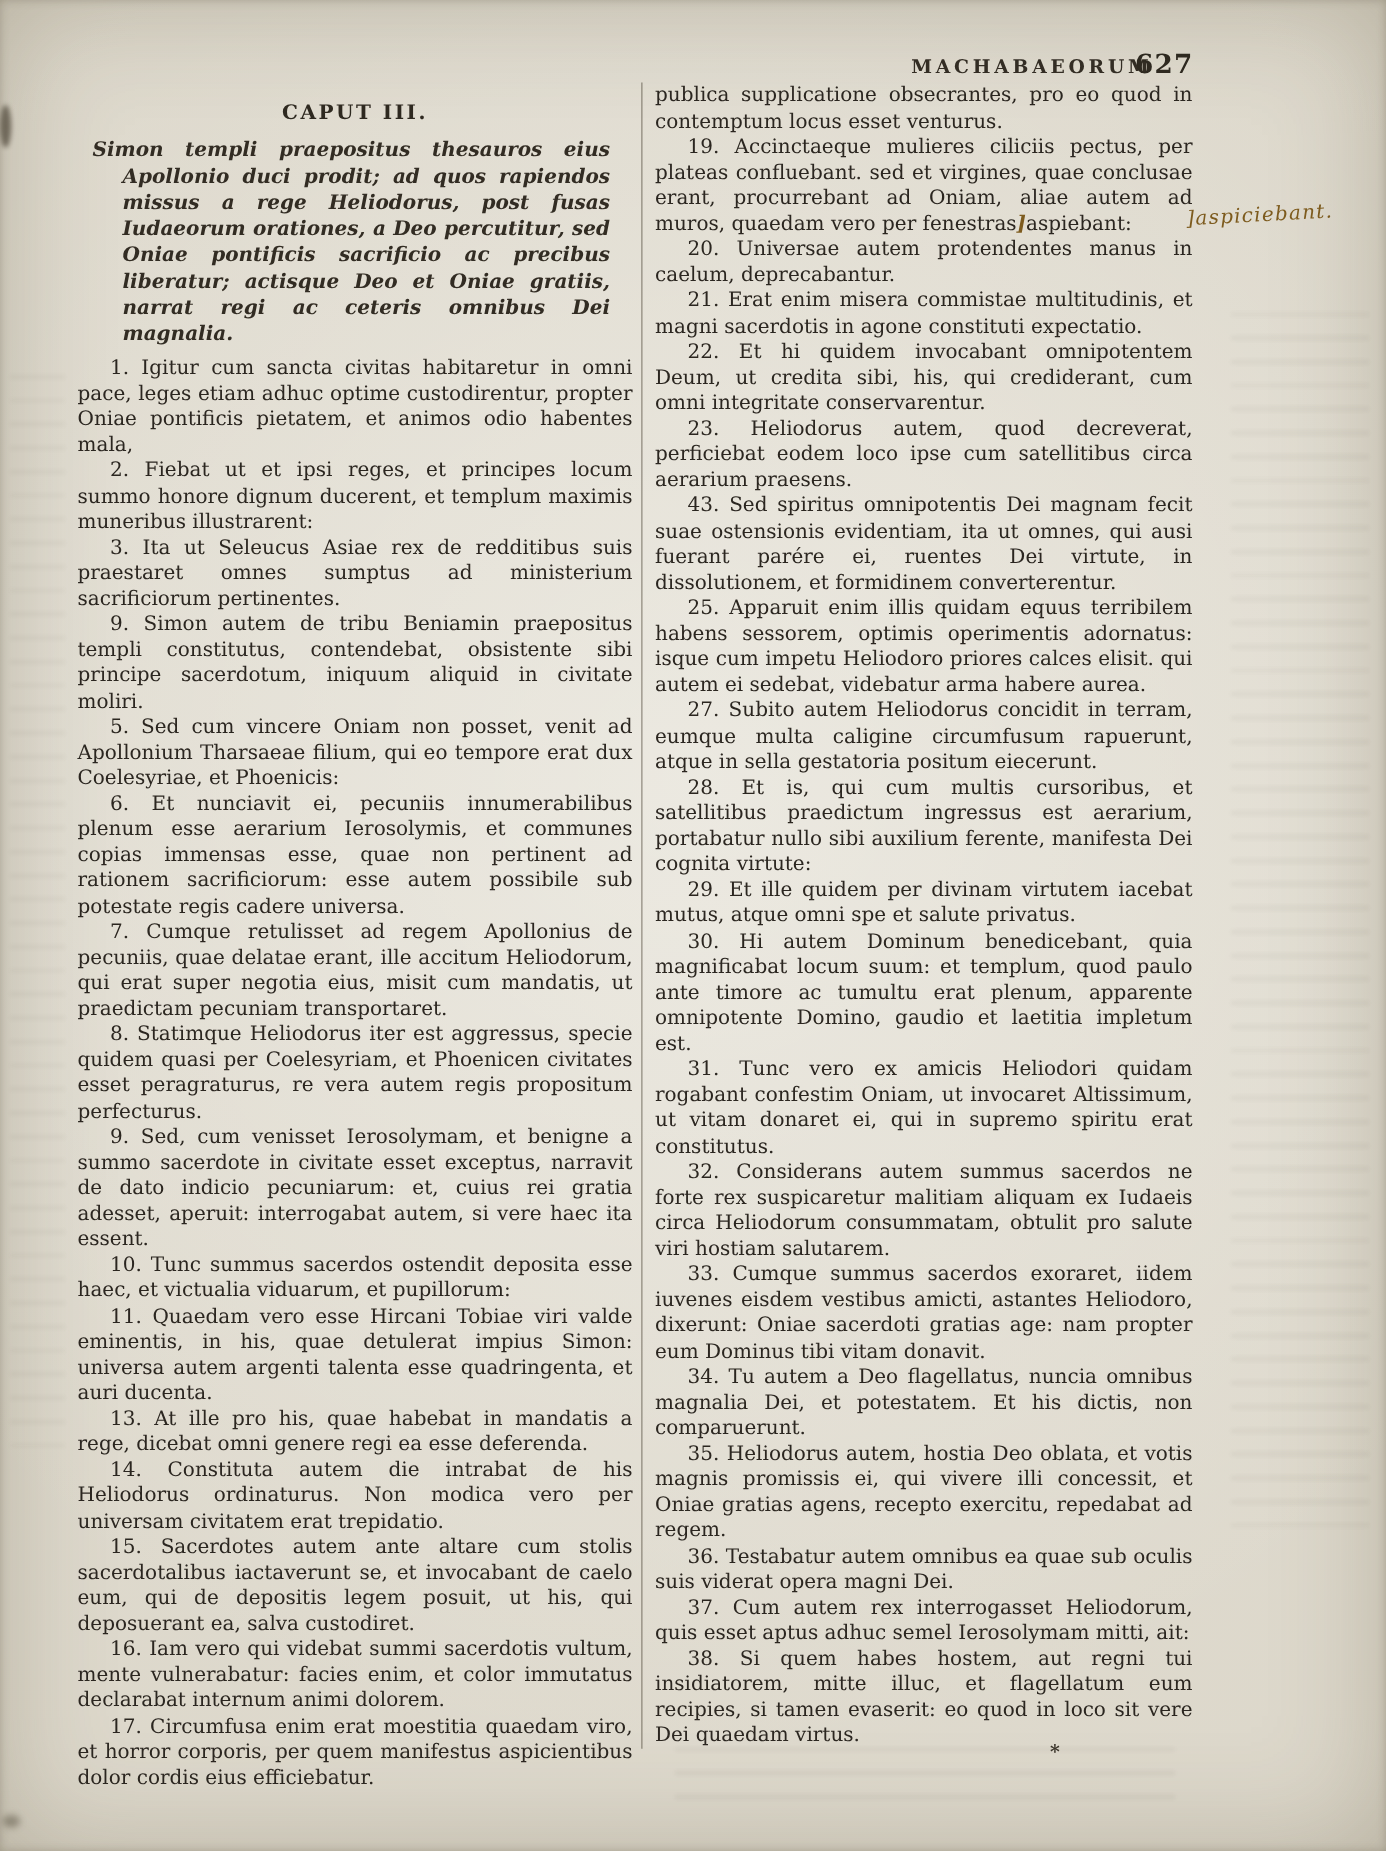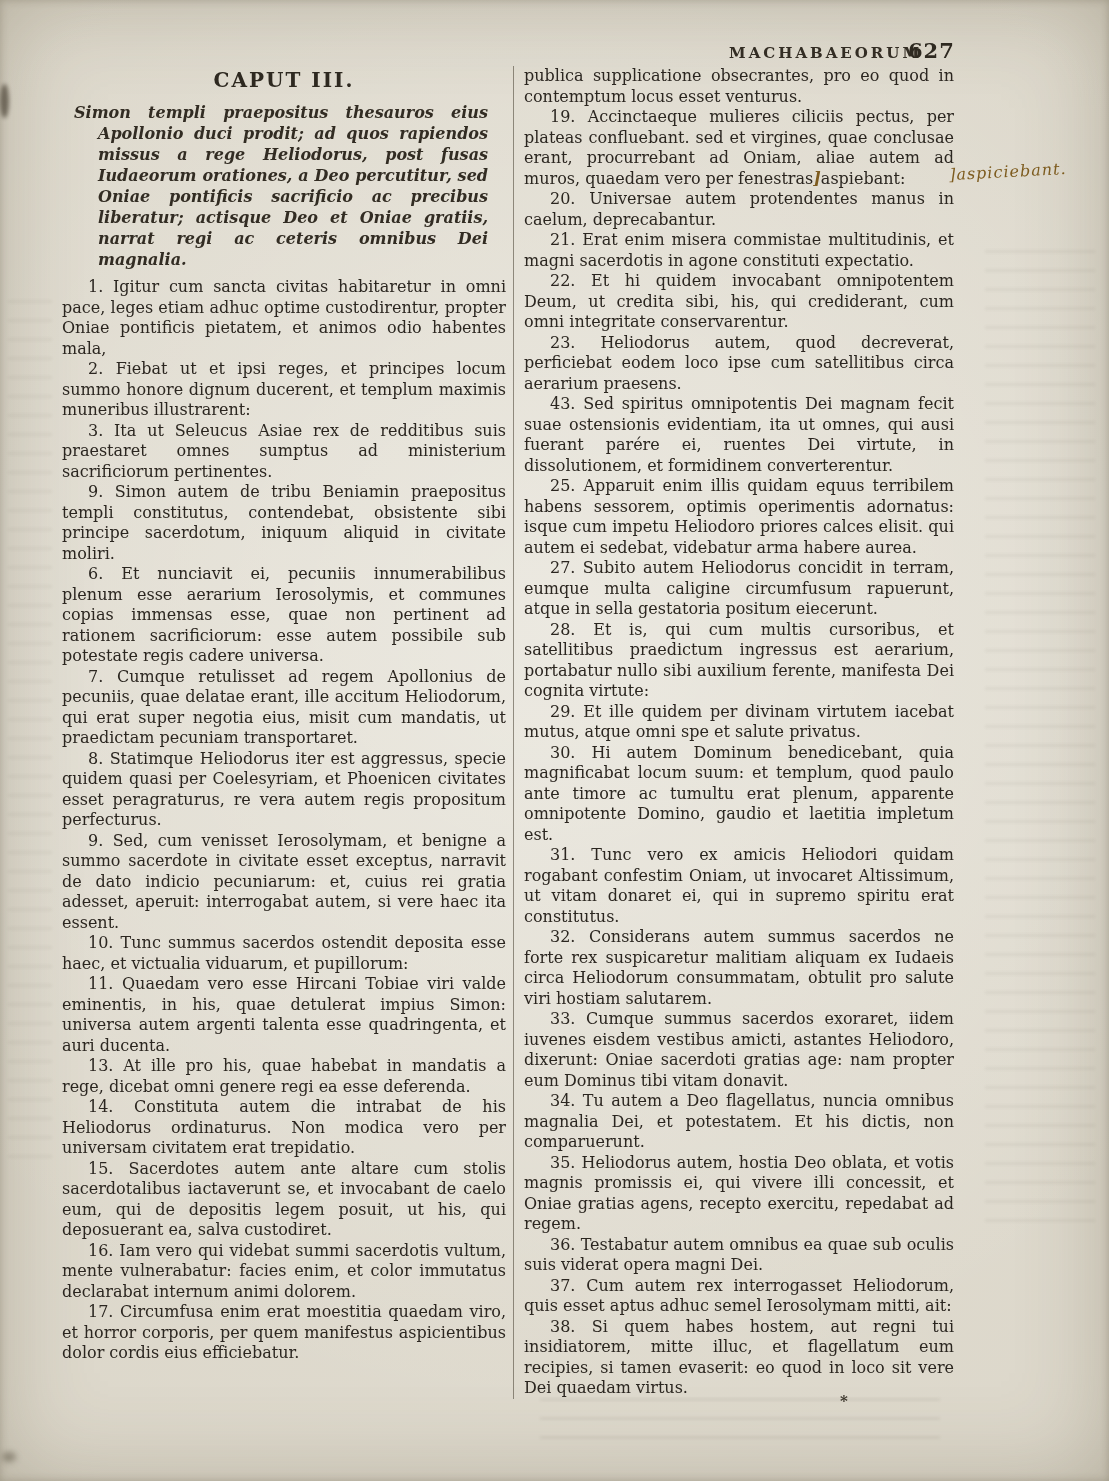--- a/index.html
+++ b/index.html
@@ -24,22 +24,22 @@
     position:absolute;top:38px;left:908px;
     font-weight:bold;font-size:21px;letter-spacing:1px;color:#2e2920;
   }
   .columns{
     position:absolute;top:66px;left:62px;width:892px;
     display:flex;align-items:flex-start;
   }
   .col-left{width:444px;padding-right:7px;}
   .col-right{width:430px;padding-left:10px;border-left:1px solid rgba(70,62,48,0.55);}
   .chapter-heading{
-    margin:2px 0 10px 0;text-align:center;
-    font-weight:bold;font-size:20px;letter-spacing:2px;color:#2e2920;
+    margin:14px 0 10px 0;text-align:center;
+    font-weight:bold;font-size:16px;letter-spacing:2px;color:#2e2920;
   }
   .intro{
     margin:0 18px 7px 12px;padding-left:24px;text-indent:-24px;
     font-style:italic;font-weight:bold;
     font-size:16px;line-height:21px;text-align:justify;color:#322c23;
   }
   .verse, .continuation{
     margin:0;font-size:16px;line-height:20.5px;text-align:justify;
     color:#2b2620;
   }
@@ -86,20 +86,21 @@
 
   <div class="columns">
     <div class="col-left">
       <h2 class="chapter-heading">CAPUT III.</h2>
       <p class="intro">Simon templi praepositus thesauros eius Apollonio duci prodit; ad quos rapiendos missus a rege Heliodorus, post fusas Iudaeorum orationes, a Deo percutitur, sed Oniae pontificis sacrificio ac precibus liberatur; actisque Deo et Oniae gratiis, narrat regi ac ceteris omnibus Dei magnalia.</p>
       <div>
           <p class="verse">1. Igitur cum sancta civitas habitaretur in omni pace, leges etiam adhuc optime custodirentur, propter Oniae pontificis pietatem, et animos odio habentes mala,</p>
           <p class="verse">2. Fiebat ut et ipsi reges, et principes locum summo honore dignum ducerent, et templum maximis muneribus illustrarent:</p>
           <p class="verse">3. Ita ut Seleucus Asiae rex de redditibus suis praestaret omnes sumptus ad ministerium sacrificiorum pertinentes.</p>
           <p class="verse">9. Simon autem de tribu Beniamin praepositus templi constitutus, contendebat, obsistente sibi principe sacerdotum, iniquum aliquid in civitate moliri.</p>
+          <p class="verse">5. Sed cum vincere Oniam non posset, venit ad Apollonium Tharsaeae filium, qui eo tempore erat dux Coelesyriae, et Phoenicis:</p>
           <p class="verse">6. Et nunciavit ei, pecuniis innumerabilibus plenum esse aerarium Ierosolymis, et communes copias immensas esse, quae non pertinent ad rationem sacrificiorum: esse autem possibile sub potestate regis cadere universa.</p>
           <p class="verse">7. Cumque retulisset ad regem Apollonius de pecuniis, quae delatae erant, ille accitum Heliodorum, qui erat super negotia eius, misit cum mandatis, ut praedictam pecuniam transportaret.</p>
           <p class="verse">8. Statimque Heliodorus iter est aggressus, specie quidem quasi per Coelesyriam, et Phoenicen civitates esset peragraturus, re vera autem regis propositum perfecturus.</p>
           <p class="verse">9. Sed, cum venisset Ierosolymam, et benigne a summo sacerdote in civitate esset exceptus, narravit de dato indicio pecuniarum: et, cuius rei gratia adesset, aperuit: interrogabat autem, si vere haec ita essent.</p>
           <p class="verse">10. Tunc summus sacerdos ostendit deposita esse haec, et victualia viduarum, et pupillorum:</p>
           <p class="verse">11. Quaedam vero esse Hircani Tobiae viri valde eminentis, in his, quae detulerat impius Simon: universa autem argenti talenta esse quadringenta, et auri ducenta.</p>
           <p class="verse">13. At ille pro his, quae habebat in mandatis a rege, dicebat omni genere regi ea esse deferenda.</p>
           <p class="verse">14. Constituta autem die intrabat de his Heliodorus ordinaturus. Non modica vero per universam civitatem erat trepidatio.</p>
           <p class="verse">15. Sacerdotes autem ante altare cum stolis sacerdotalibus iactaverunt se, et invocabant de caelo eum, qui de depositis legem posuit, ut his, qui deposuerant ea, salva custodiret.</p>
           <p class="verse">16. Iam vero qui videbat summi sacerdotis vultum, mente vulnerabatur: facies enim, et color immutatus declarabat internum animi dolorem.</p>

